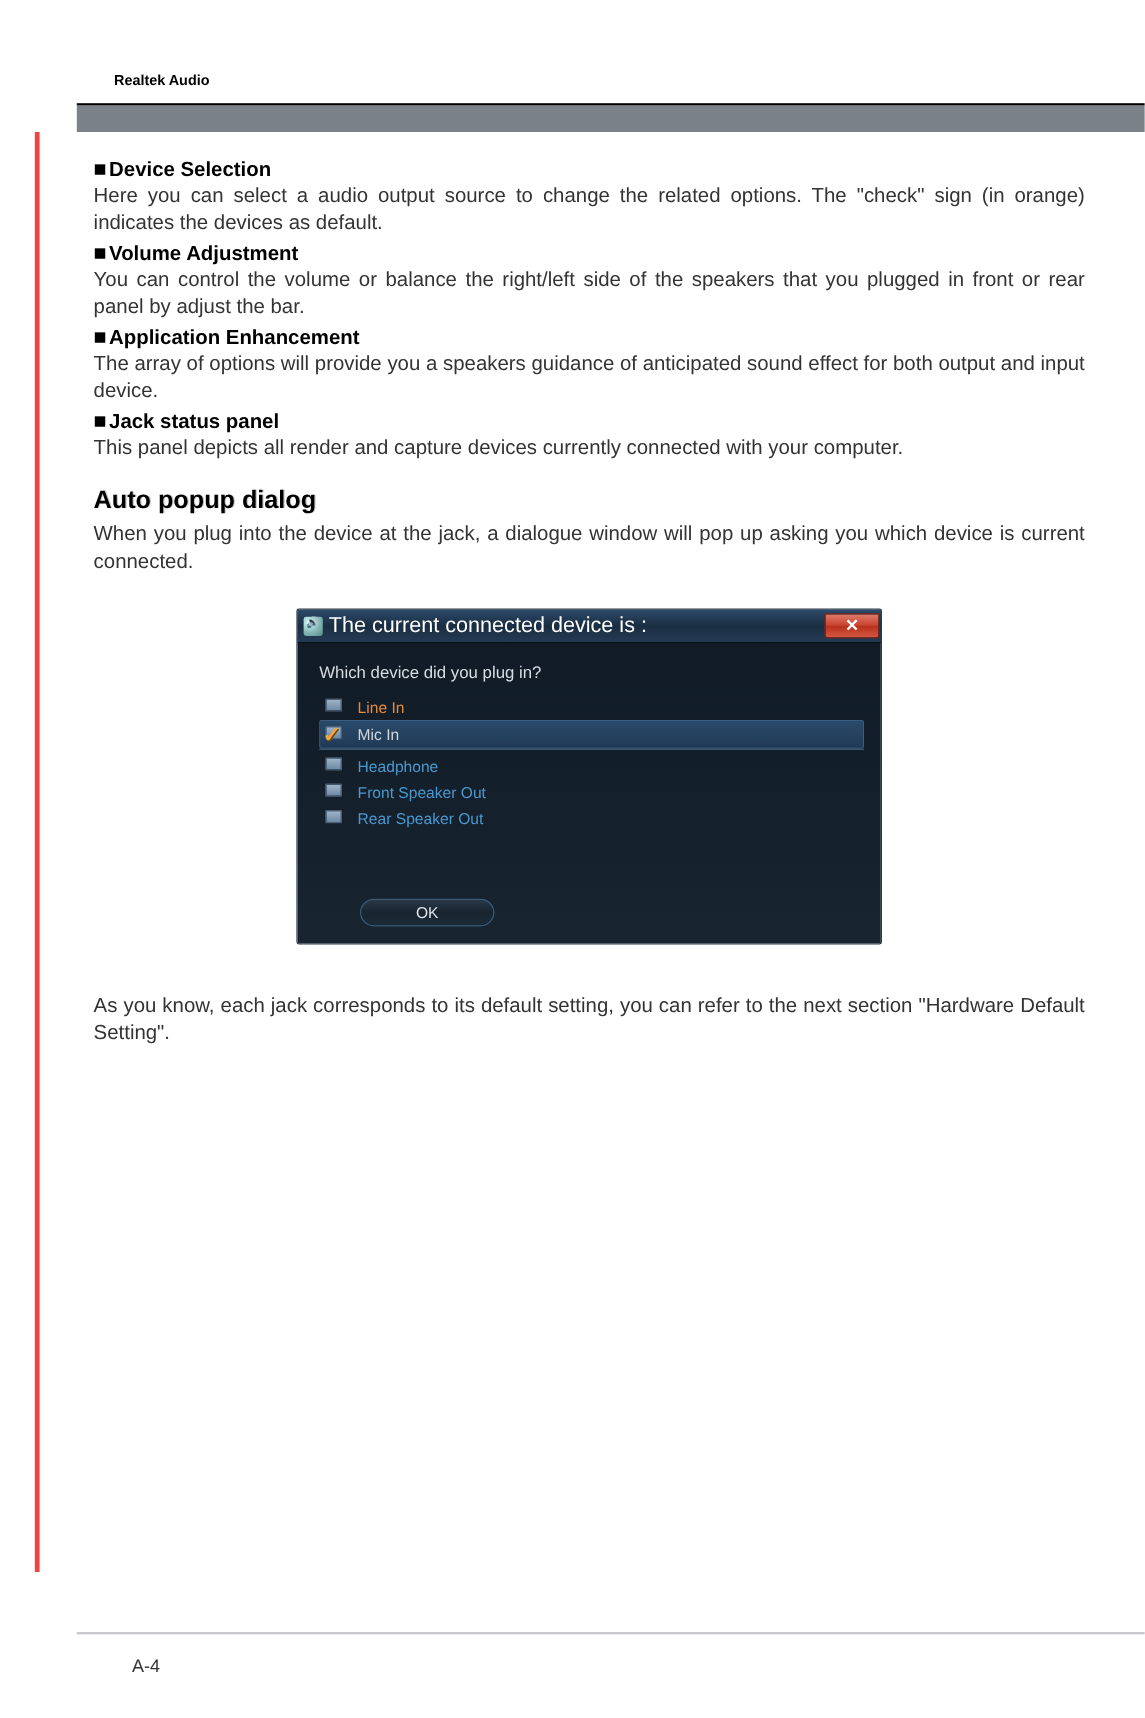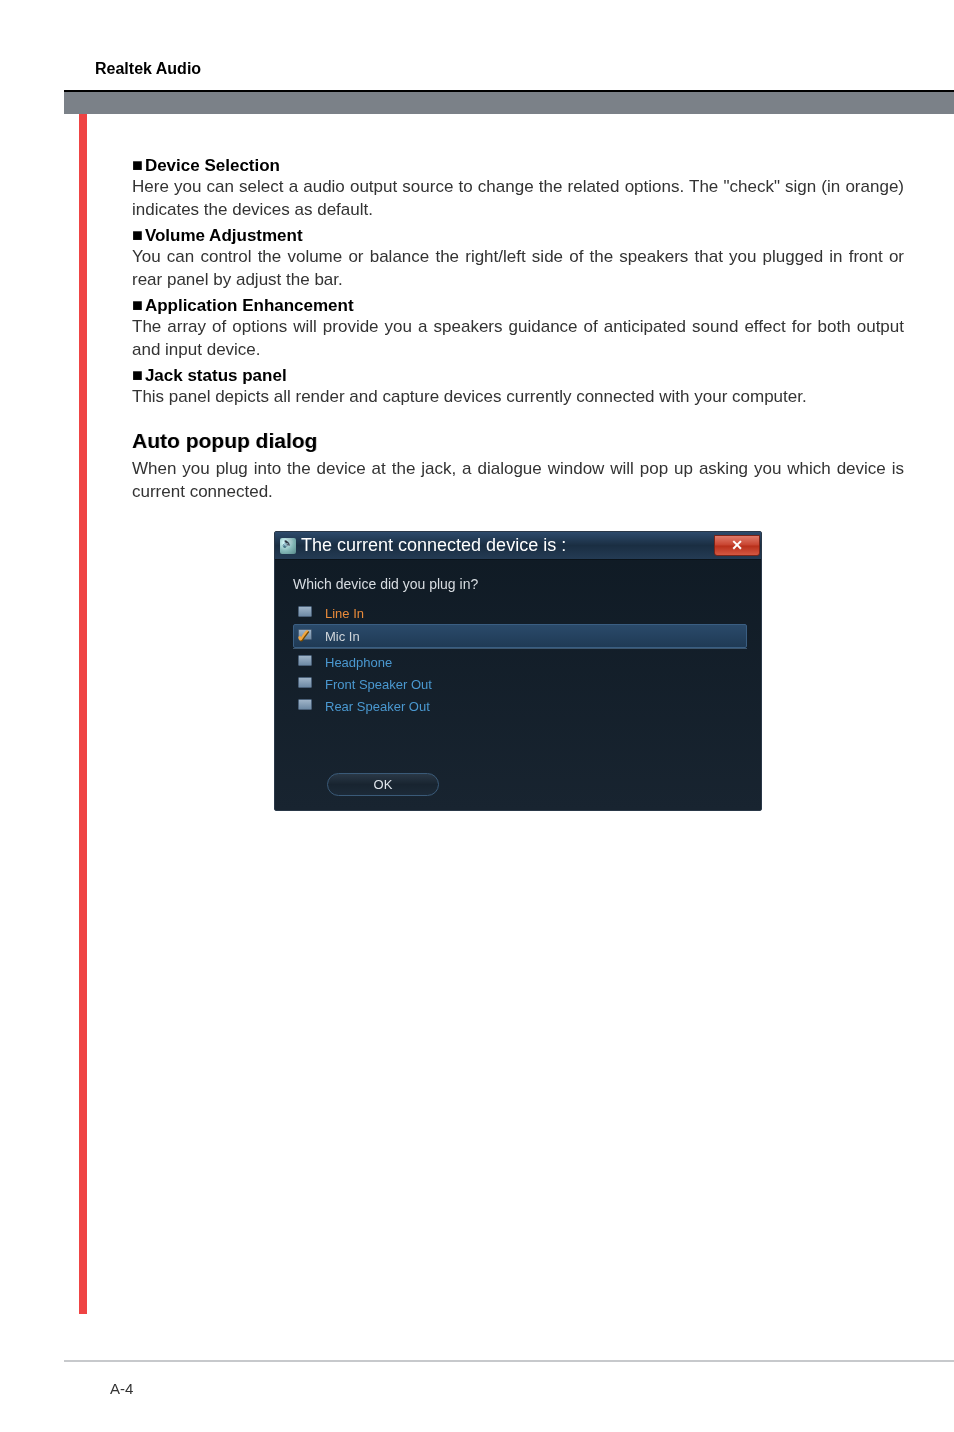--- a/index.html
+++ b/index.html
@@ -7,41 +7,41 @@
     font-family: Arial, sans-serif;
     background: #fff;
     width: 954px;
     height: 1432px;
     position: relative;
   }
   .page {
     padding: 60px 0 0 0;
   }
   .header-label {
-    font-size: 16px;
+    font-size: 12px;
     font-weight: bold;
     color: #000;
     margin-left: 95px;
     margin-bottom: 12px;
   }
   .header-divider {
     height: 2px;
     background: #000;
     margin-left: 64px;
     margin-right: 0;
   }
   .gray-bar {
     height: 22px;
     background: #7b8188;
     margin-left: 64px;
   }
   .content-frame {
-    margin-left: 79px;
-    border-left: 8px solid #ef4444;
-    padding: 38px 50px 400px 45px;
+    margin-left: 29px;
+    border-left: 4px solid #ef4444;
+    padding: 18px 50px 400px 45px;
     min-height: 1200px;
     position: relative;
   }
   .footer-divider {
     position: absolute;
     bottom: 70px;
     left: 64px;
     right: 0;
     height: 2px;
     background: #c7c9cc;
@@ -282,18 +282,19 @@
               <div class="device-label rear">Rear Speaker Out</div>
             </div>
           </div>
         <div class="device-spacer"></div>
         <div class="ok-row">
           <div class="ok-btn">OK</div>
         </div>
       </div>
     </div>
 
+    <div class="body-text">As you know, each jack corresponds to its default setting, you can refer to the next section "Hardware Default Setting".</div>
 
   </div>
 
   <div class="footer-divider"></div>
   <div class="page-number">A-4</div>
 </div>
 
 </body></html>

